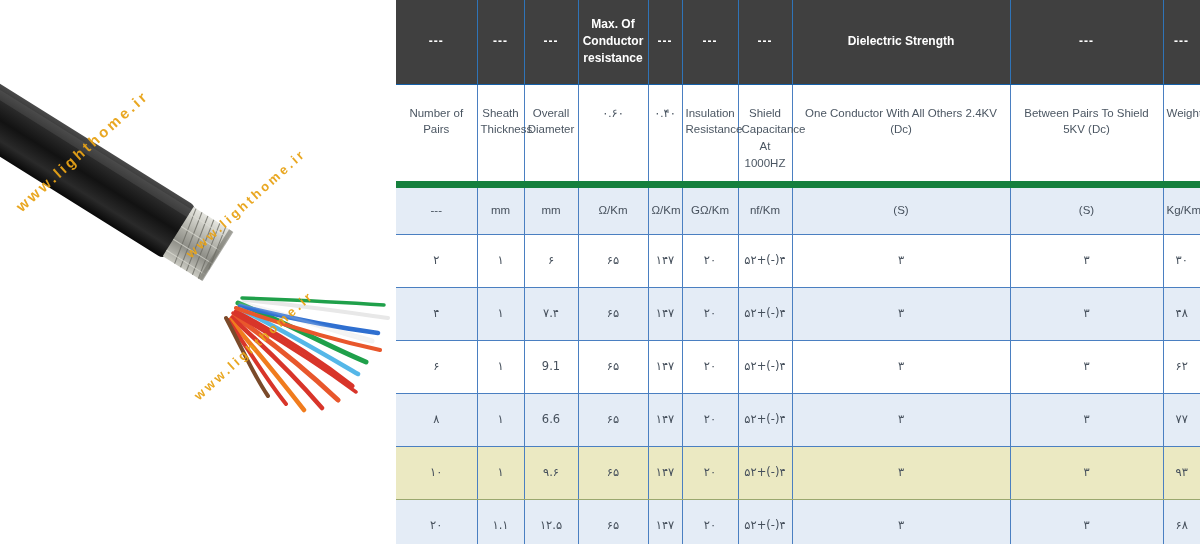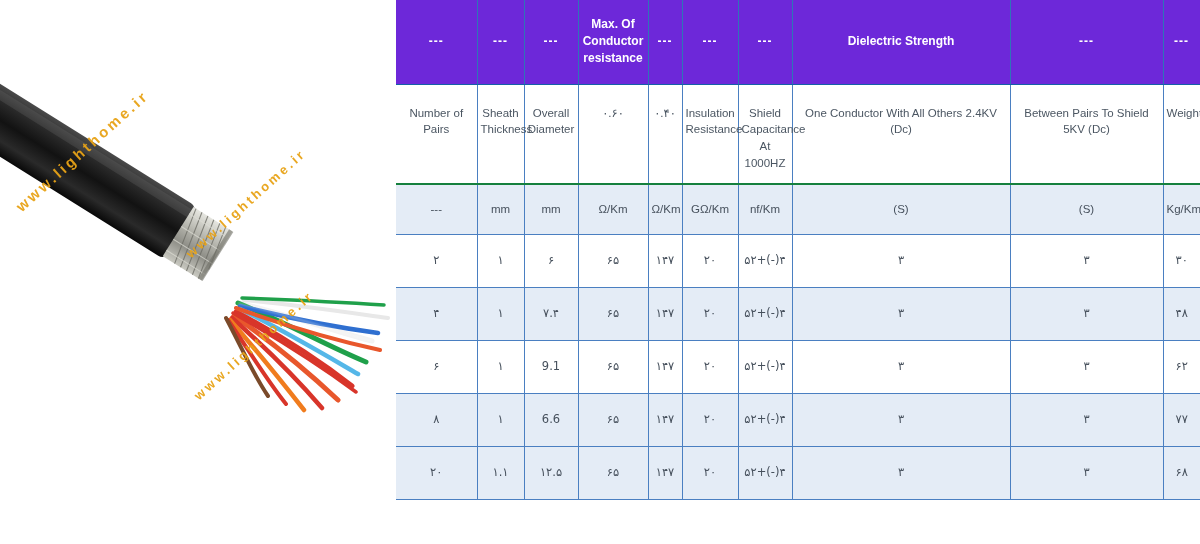--- a/index.html
+++ b/index.html
@@ -62,41 +62,41 @@
     border-bottom: 1px solid #4a7fc1;
     text-align: center;
     vertical-align: middle;
     font-weight: normal;
     font-size: 11px;
     line-height: 1.45;
     padding: 2px 3px;
     color: #46505c;
   }
   table.spec tr.hdr-top th {
-    background: #6d28d9;
+    background: #404040;
     color: #ffffff;
     font-weight: bold;
     font-size: 12px;
     height: 84px;
     border-right: 1px solid #2f74b8;
     border-bottom: 1px solid #1560a8;
   }
   table.spec tr.hdr-top th.dash {
     font-size: 12px;
     letter-spacing: 1px;
     font-weight: bold;
   }
   table.spec tr.hdr-sub td {
     height: 100px;
     vertical-align: top;
     padding-top: 20px;
     font-size: 11.5px;
     color: #4b5662;
     background: #ffffff;
-    border-bottom: 2px solid #15803d;
+    border-bottom: 7px solid #15803d;
   }
   table.spec tr.units td {
     height: 50px;
     background: #e4ecf6;
     font-size: 11.5px;
     color: #46505c;
   }
   table.spec tr.row td {
     height: 53px;
     font-size: 11.5px;
@@ -281,20 +281,32 @@
             <td class="num">۱</td>
             <td class="num">6.6</td>
             <td class="num">۶۵</td>
             <td class="num">۱۴۷</td>
             <td class="num">۲۰</td>
             <td class="num">۵۲+(-)۴</td>
             <td class="num">۳</td>
             <td class="num">۳</td>
             <td class="num">۷۷</td>
           </tr>
+          <tr class="row hl">
+            <td class="num">۱۰</td>
+            <td class="num">۱</td>
+            <td class="num">۹.۶</td>
+            <td class="num">۶۵</td>
+            <td class="num">۱۴۷</td>
+            <td class="num">۲۰</td>
+            <td class="num">۵۲+(-)۴</td>
+            <td class="num">۳</td>
+            <td class="num">۳</td>
+            <td class="num">۹۳</td>
+          </tr>
           <tr class="row even">
             <td class="num">۲۰</td>
             <td class="num">۱.۱</td>
             <td class="num">۱۲.۵</td>
             <td class="num">۶۵</td>
             <td class="num">۱۴۷</td>
             <td class="num">۲۰</td>
             <td class="num">۵۲+(-)۴</td>
             <td class="num">۳</td>
             <td class="num">۳</td>

